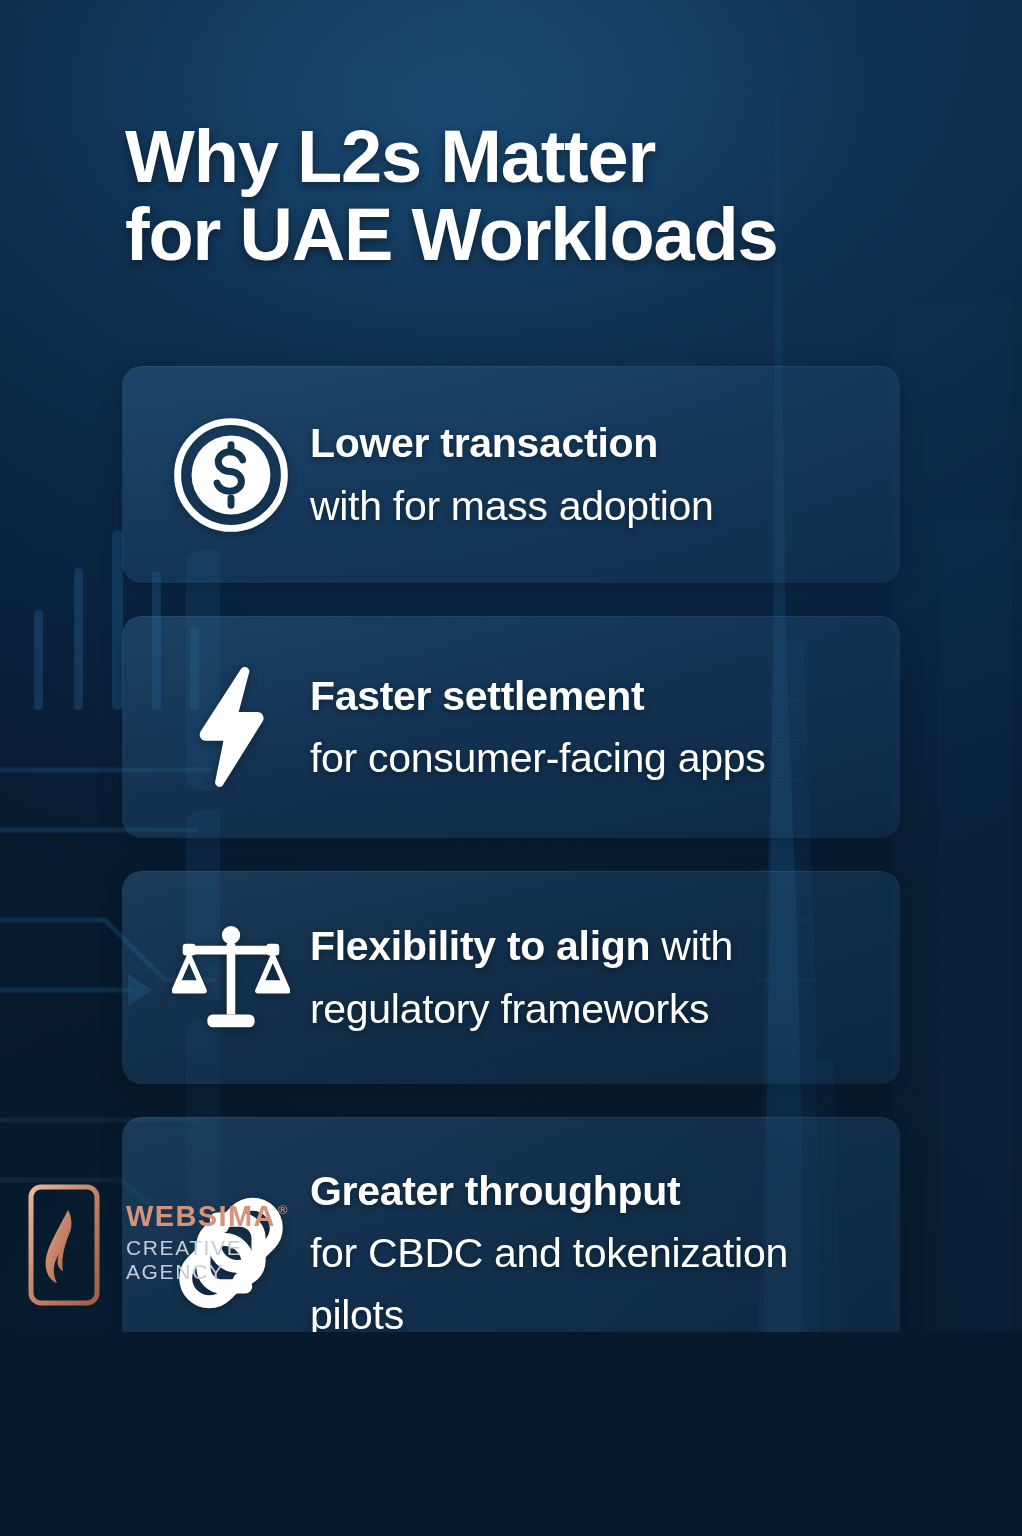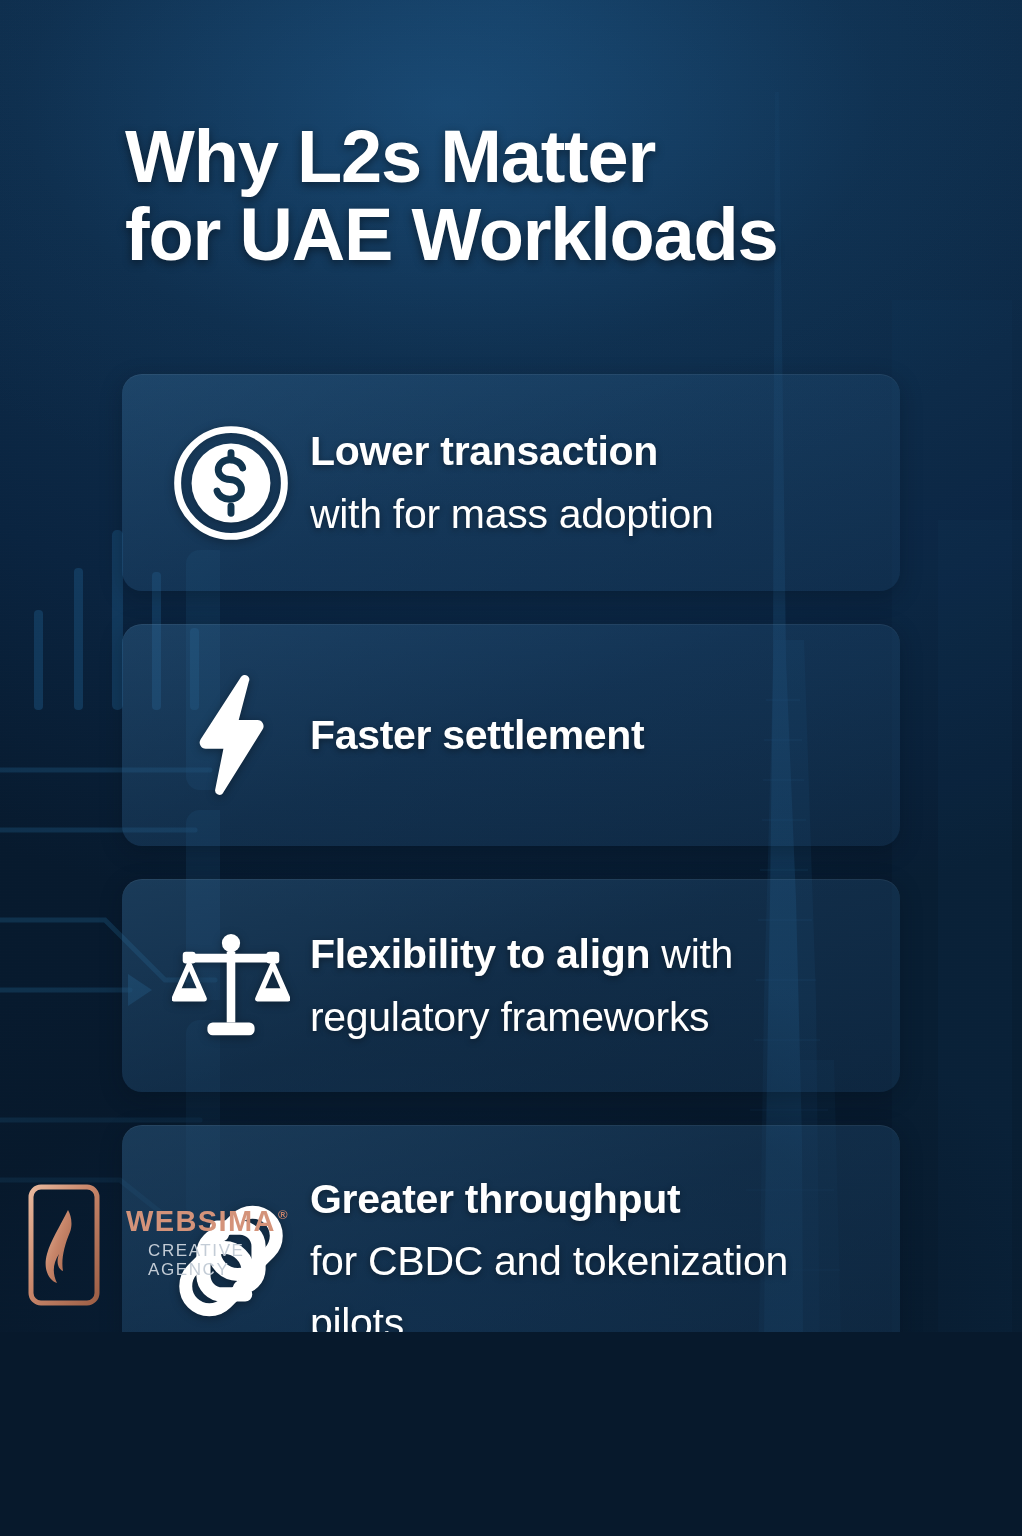--- a/index.html
+++ b/index.html
@@ -62,21 +62,21 @@
     font-weight:bold;
     line-height:1.06;
     letter-spacing:-1.2px;
     text-shadow:0 3px 10px rgba(0,0,0,.45);
     white-space:pre-line;
   }
 
   
   .cards{
     position:absolute;
-    left:122px; top:374px;
+    left:122px; top:366px;
     width:778px;
   }
 
   .card{
     position:relative;
     width:778px;
     border-radius:20px;
     background:linear-gradient(160deg, rgba(52,104,148,.42) 0%, rgba(36,82,124,.34) 48%, rgba(28,68,106,.30) 100%);
     box-shadow:inset 0 1px 0 rgba(255,255,255,.06), 0 6px 22px rgba(3,14,26,.28);
     display:flex;
@@ -136,27 +136,26 @@
     display:flex;
     align-items:flex-start;
   }
   .brand .reg{
     font-size:13px;
     margin-left:2px;
     margin-top:1px;
     color:#c9836a;
   }
   .tagline{
-    font-size:17px;
+    font-size:21px;
     letter-spacing:1.6px;
     color:#c3ccd6;
     line-height:1.12;
     margin-top:5px;
     white-space:pre-line;
-    margin-left:22px;
   }
 </style>
 </head>
 <body>
 
 <div id="poster">
 
   <div class="bg-layer glow-top"></div>
 
   <svg class="skyline" viewBox="0 0 280 1536" preserveAspectRatio="none">
@@ -240,20 +239,21 @@
     </div>
 
     <div class="card card-2">
       <div class="icon-wrap">
         <svg width="104" height="122" viewBox="0 0 70 100">
           <path d="M44 3 L11 54 a4 4 0 0 0 3.4 6.2 H30 L23 95 a2.6 2.6 0 0 0 4.7 1.9 L60 45 a4 4 0 0 0 -3.4 -6.2 H40 L48.6 6 a2.6 2.6 0 0 0 -4.6 -3 Z" fill="#ffffff" stroke="#ffffff" stroke-width="2" stroke-linejoin="round"></path>
         </svg>
       </div>
       <div class="card-text">
         <b>Faster settlement</b><br>
+        <span>for consumer-facing apps</span>
       </div>
     </div>
 
     <div class="card card-4">
       <div class="icon-wrap">
         <svg width="118" height="110" viewBox="0 0 110 100">
           <circle cx="55" cy="10" r="8.5" fill="#ffffff"></circle>
           <rect x="51" y="18" width="8" height="66" fill="#ffffff"></rect>
           <rect x="12" y="20" width="86" height="8" rx="3" fill="#ffffff"></rect>
           <rect x="10" y="18" width="12" height="11" rx="3" fill="#ffffff"></rect>

